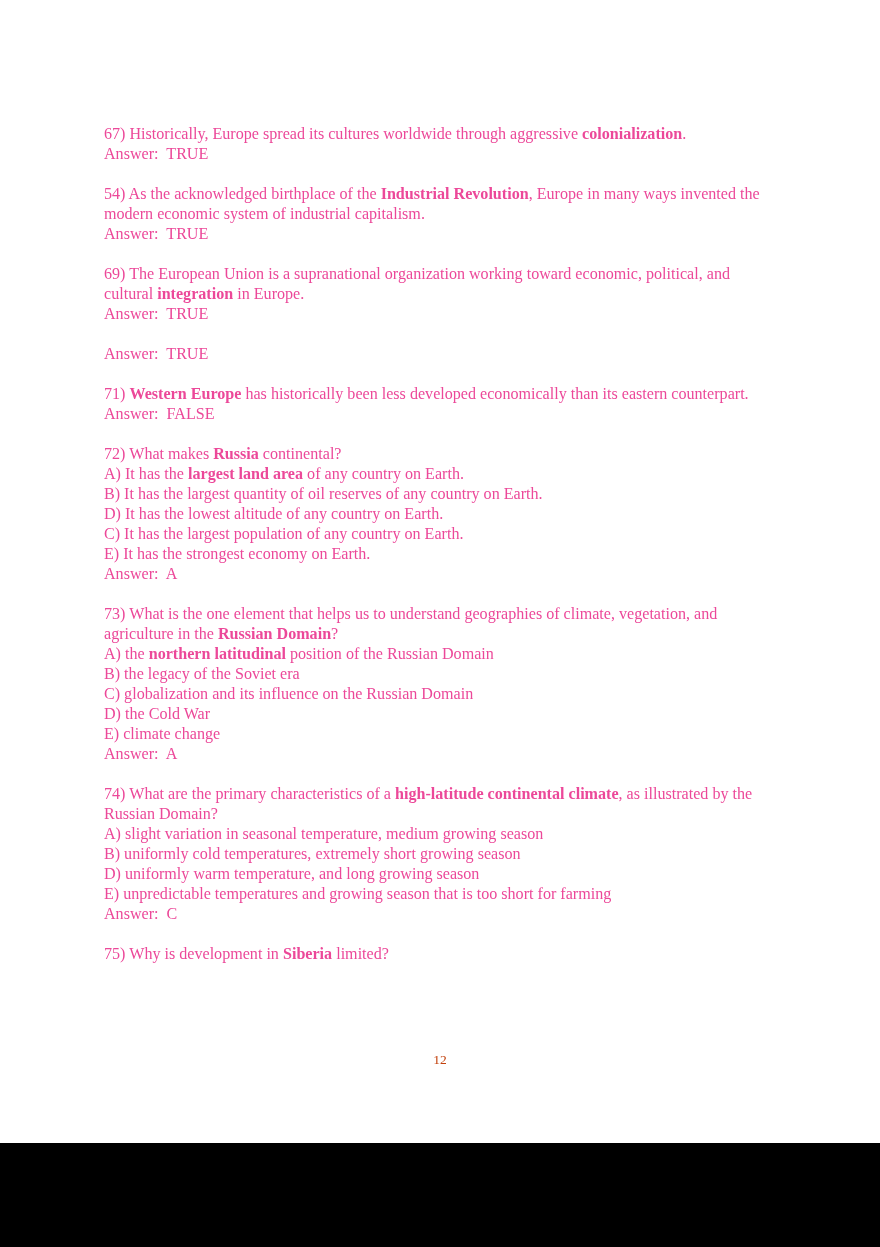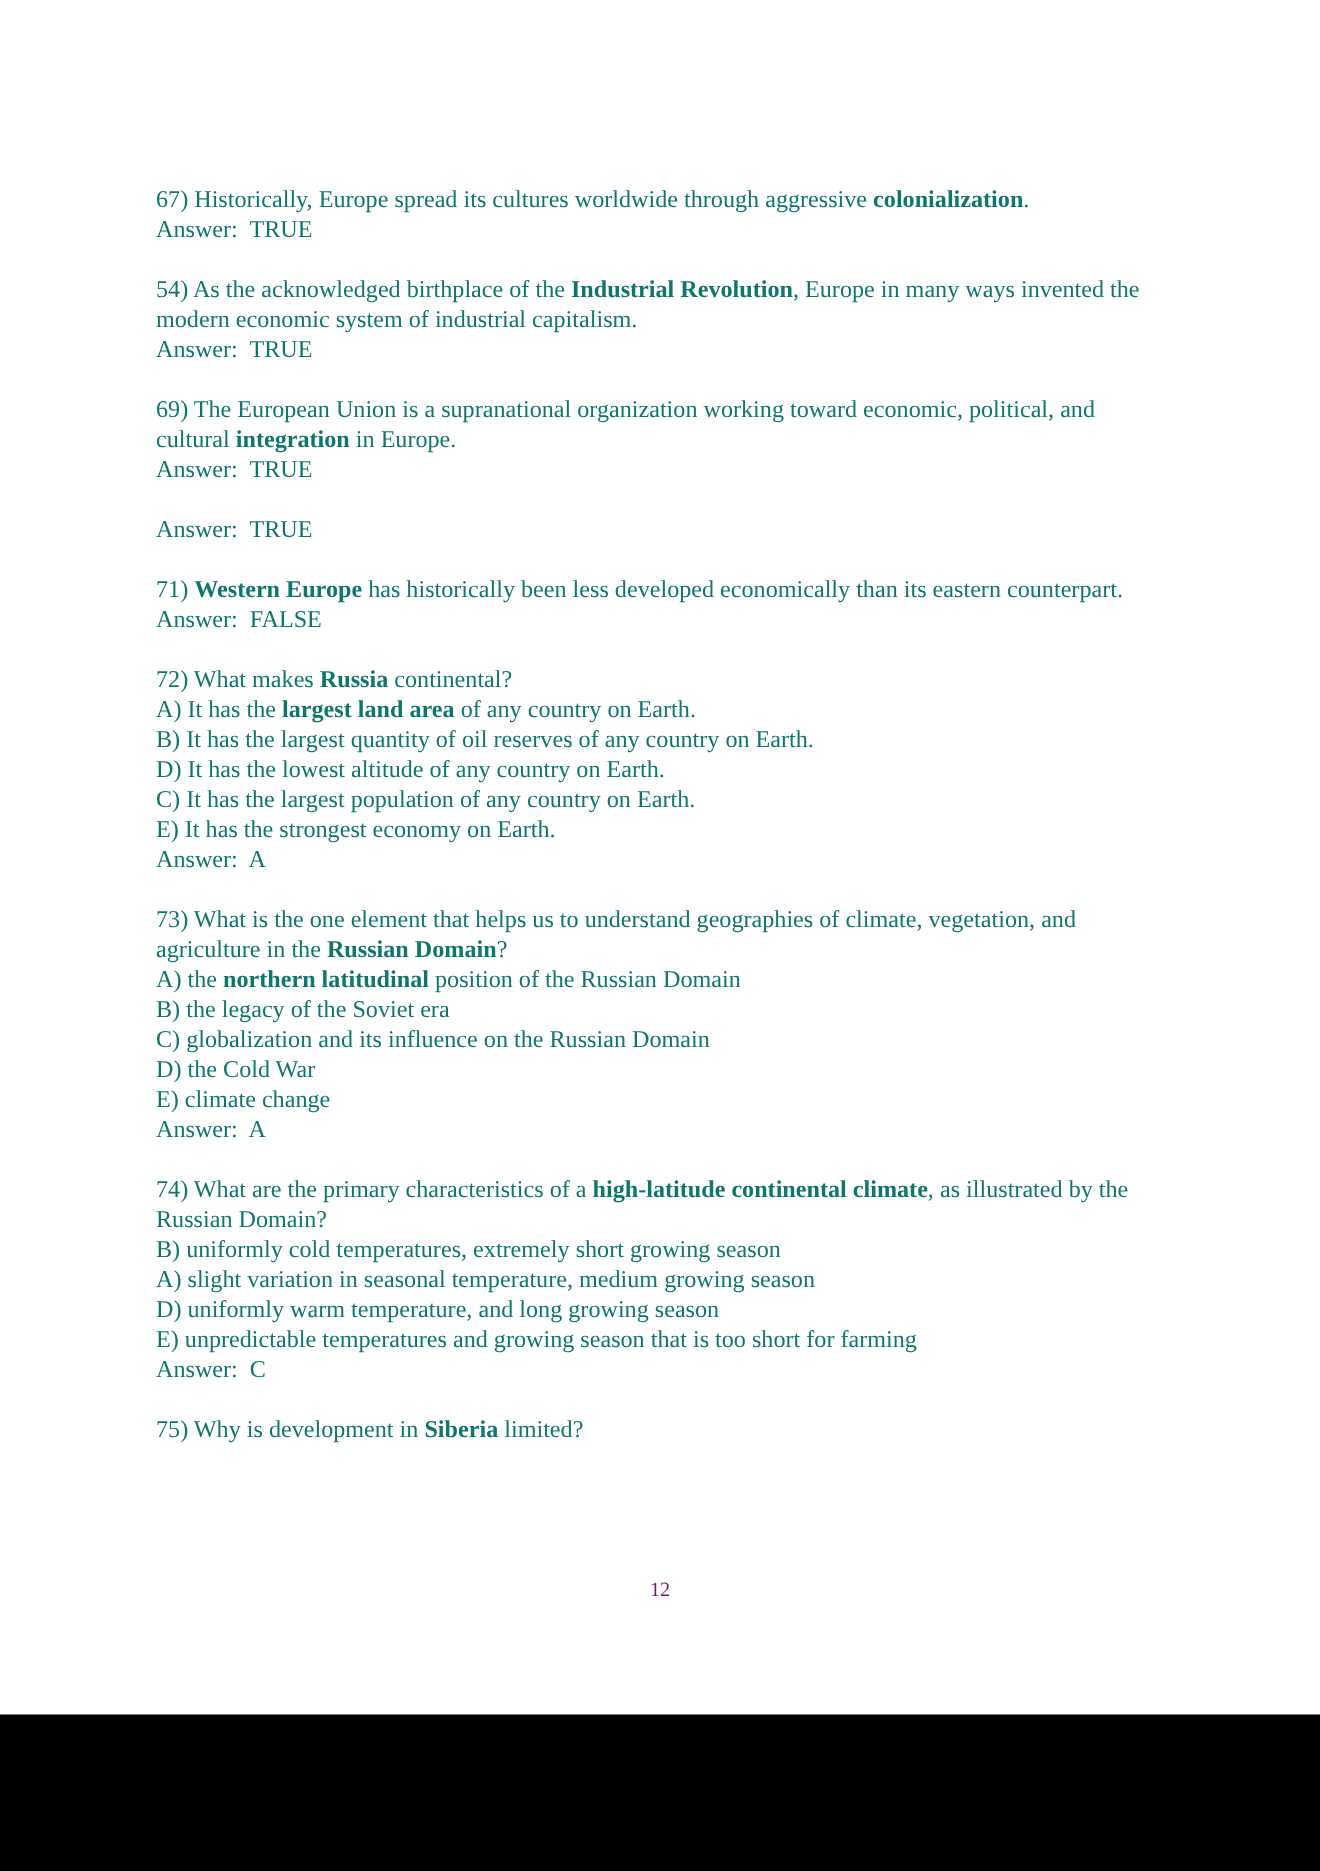--- a/index.html
+++ b/index.html
@@ -15,21 +15,21 @@
     overflow: hidden;
     font-family: "Liberation Serif", "DejaVu Serif", serif;
   }
   .content {
     position: absolute;
     left: 104px;
     top: 124px;
     width: 676px;
     font-size: 16.1px;
     line-height: 20px;
-    color: #0f766e;
+    color: #ec4899;
     text-align: left;
     -webkit-font-smoothing: antialiased;
   }
   .qblock {
     margin: 0 0 20px 0;
   }
   .qblock:last-child {
     margin-bottom: 4px;
   }
   .line {
@@ -44,21 +44,21 @@
     font-weight: bold;
   }
   .page-number {
     position: absolute;
     left: 0;
     right: 0;
     top: 1052px;
     text-align: center;
     font-family: "Liberation Serif", "DejaVu Serif", serif;
     font-size: 13.5px;
-    color: #701a75;
+    color: #c2410c;
   }
   .bottom-bar {
     position: absolute;
     left: 0;
     top: 1143px;
     width: 880px;
     height: 104px;
     background: #000000;
   }
 </style>
@@ -100,22 +100,22 @@
         <div class="line stem"><span>73) What is the one element that helps us to understand geographies of climate, vegetation, and agriculture in the </span><b>Russian Domain</b><span>?</span></div>
         <div class="line option"><span>A) the </span><b>northern latitudinal</b><span> position of the Russian Domain</span></div>
         <div class="line option"><span>B) the legacy of the Soviet era</span></div>
         <div class="line option"><span>C) globalization and its influence on the Russian Domain</span></div>
         <div class="line option"><span>D) the Cold War</span></div>
         <div class="line option"><span>E) climate change</span></div>
         <div class="line"><span>Answer:  </span><span>A</span></div>
       </div>
       <div class="qblock">
         <div class="line stem"><span>74) What are the primary characteristics of a </span><b>high-latitude continental climate</b><span>, as illustrated by the Russian Domain?</span></div>
+        <div class="line option"><span>A) slight variation in seasonal temperature, medium growing season</span></div>
         <div class="line option"><span>B) uniformly cold temperatures, extremely short growing season</span></div>
-        <div class="line option"><span>A) slight variation in seasonal temperature, medium growing season</span></div>
         <div class="line option"><span>D) uniformly warm temperature, and long growing season</span></div>
         <div class="line option"><span>E) unpredictable temperatures and growing season that is too short for farming</span></div>
         <div class="line"><span>Answer:  </span><span>C</span></div>
       </div>
       <div class="qblock">
         <div class="line stem"><span>75) Why is development in </span><b>Siberia</b><span> limited?</span></div>
       </div>
     </div>
 
   <div class="page-number">12</div>

